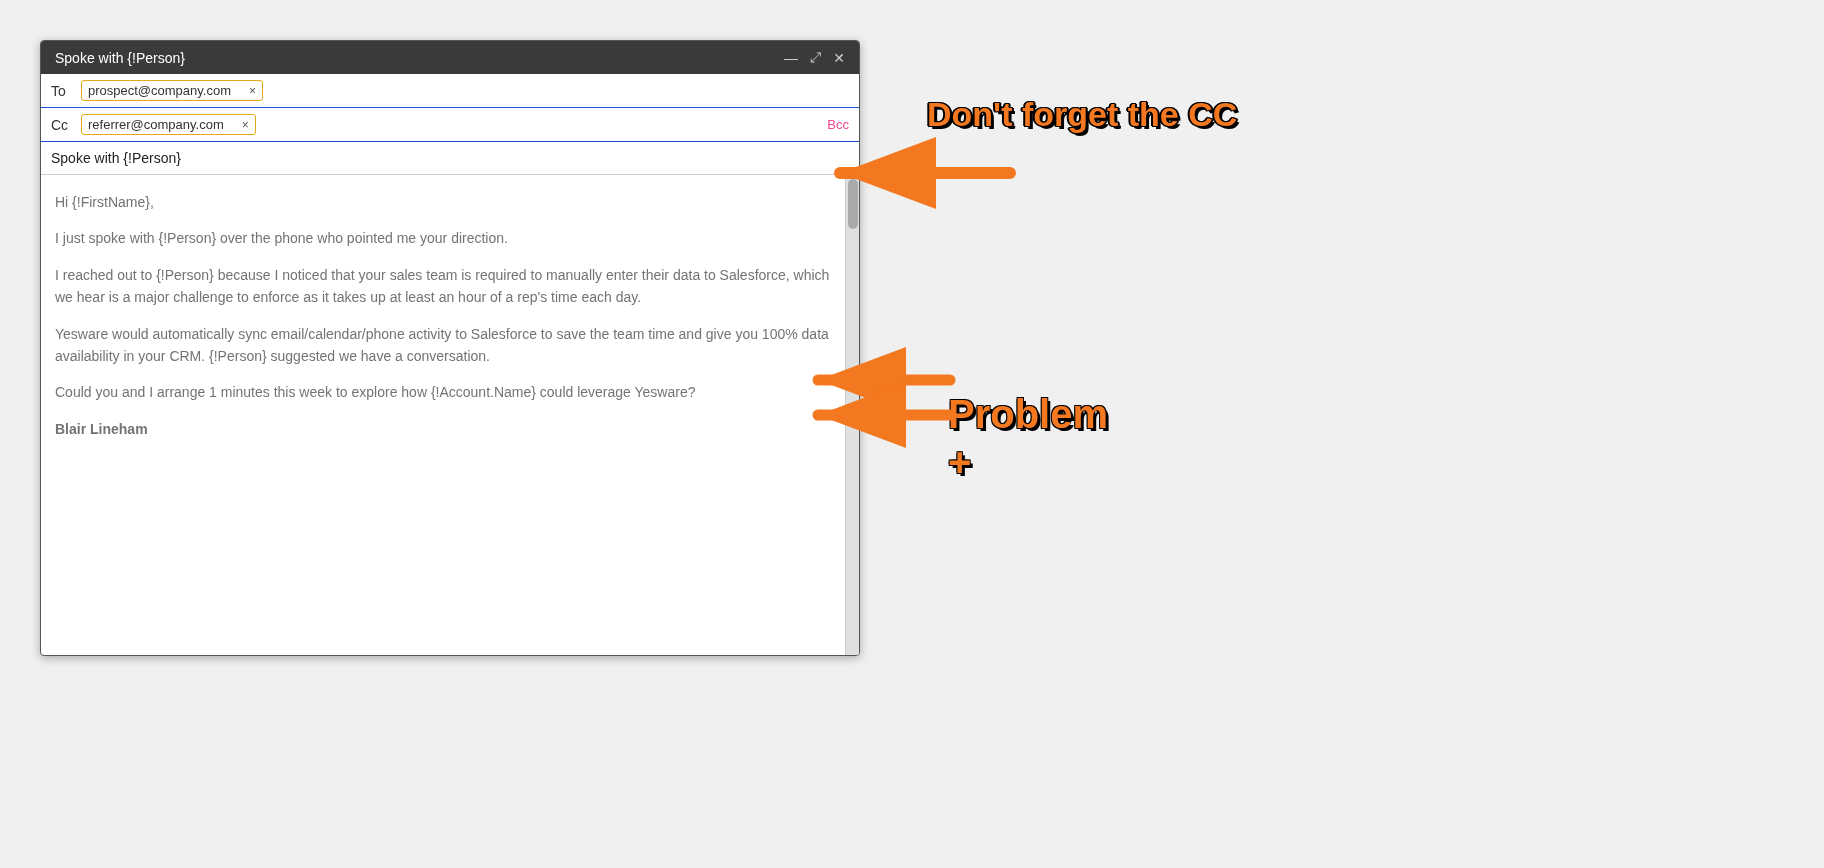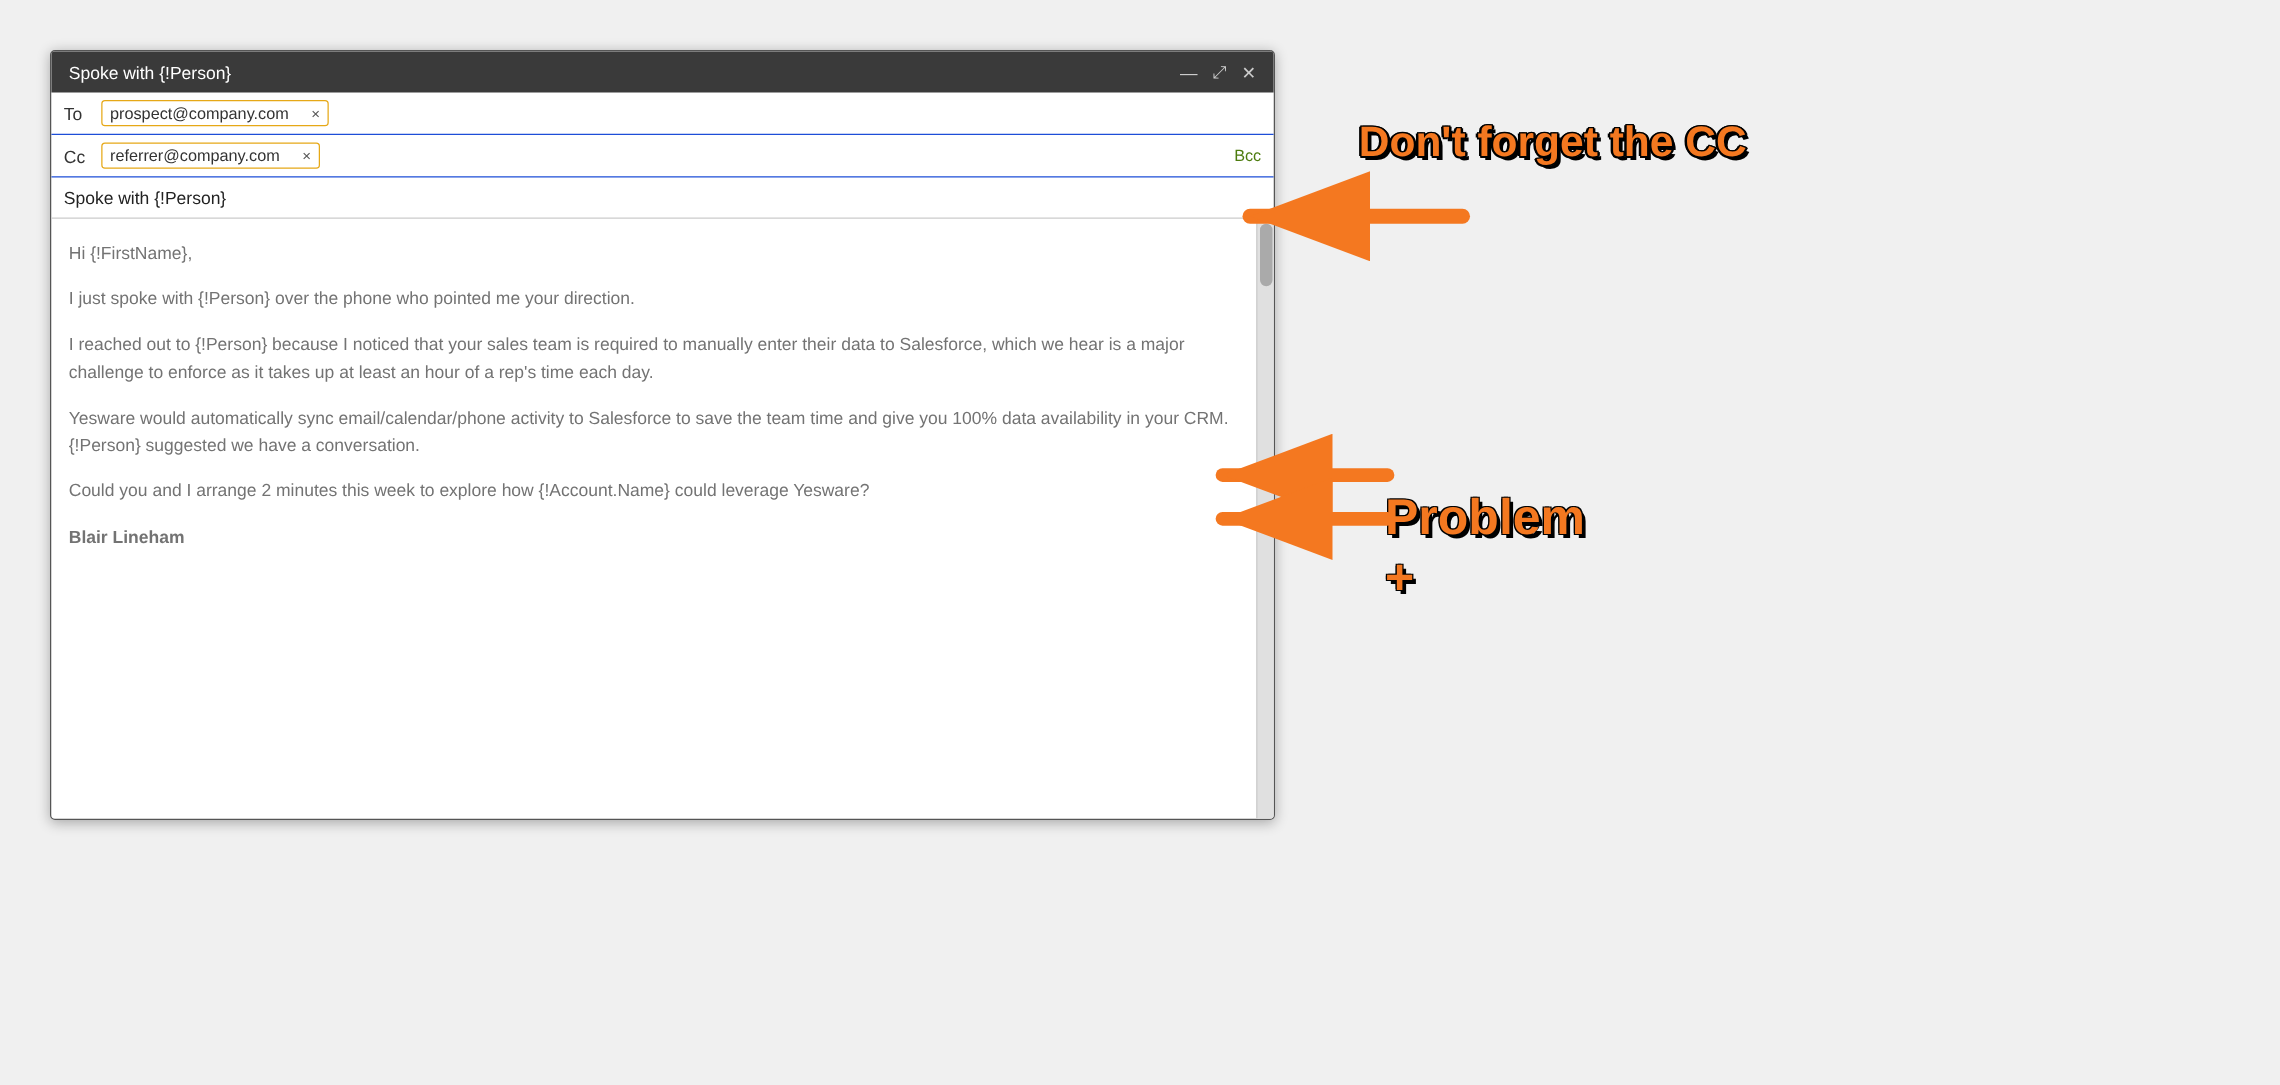--- a/index.html
+++ b/index.html
@@ -10,21 +10,21 @@
       font-size: 14px;
       display: flex;
       justify-content: flex-start;
       align-items: flex-start;
       padding: 40px;
       width: 1824px;
       min-height: 868px;
     }
 
     .email-window {
-      width: 980px;
+      width: 820px;
       border: 1px solid #555;
       border-radius: 4px;
       overflow: hidden;
       box-shadow: 0 2px 10px rgba(0,0,0,0.3);
       background: #fff;
       flex-shrink: 0;
     }
 
     .title-bar {
       background: #3a3a3a;
@@ -79,21 +79,21 @@
     }
 
     .recipient-chip .remove {
       cursor: pointer;
       color: #555;
       font-size: 12px;
     }
 
     .bcc-link {
       margin-left: auto;
-      color: #4d7c0f;
+      color: #ec4899;
       font-size: 13px;
       cursor: pointer;
     }
 
     .subject-row {
       padding: 8px 10px;
       border-bottom: 1px solid #ccc;
       font-size: 14px;
       color: #222;
     }
@@ -197,21 +197,21 @@
   <div class="subject-row">
     <span>Spoke with {!Person}</span>
   </div>
 
   <div class="body-area">
     <div class="email-body">
       <p>Hi {!FirstName},</p>
       <p>I just spoke with {!Person} over the phone who pointed me your direction.</p>
       <p>I reached out to {!Person} because I noticed that your sales team is required to manually enter their data to Salesforce, which we hear is a major challenge to enforce as it takes up at least an hour of a rep's time each day.</p>
       <p>Yesware would automatically sync email/calendar/phone activity to Salesforce to save the team time and give you 100% data availability in your CRM. {!Person} suggested we have a conversation.</p>
-      <p>Could you and I arrange 2 minutes this week to explore how {!Account.Name} could leverage Yesware?</p>
+      <p>Could you and I arrange 1 minutes this week to explore how {!Account.Name} could leverage Yesware?</p>
       <p><strong>Blair Lineham</strong></p>
     </div>
     <div class="scrollbar">
       <div class="scrollbar-thumb"></div>
     </div>
   </div>
 </div>
 
 <div class="annotations-area" style="position:relative;">
 

